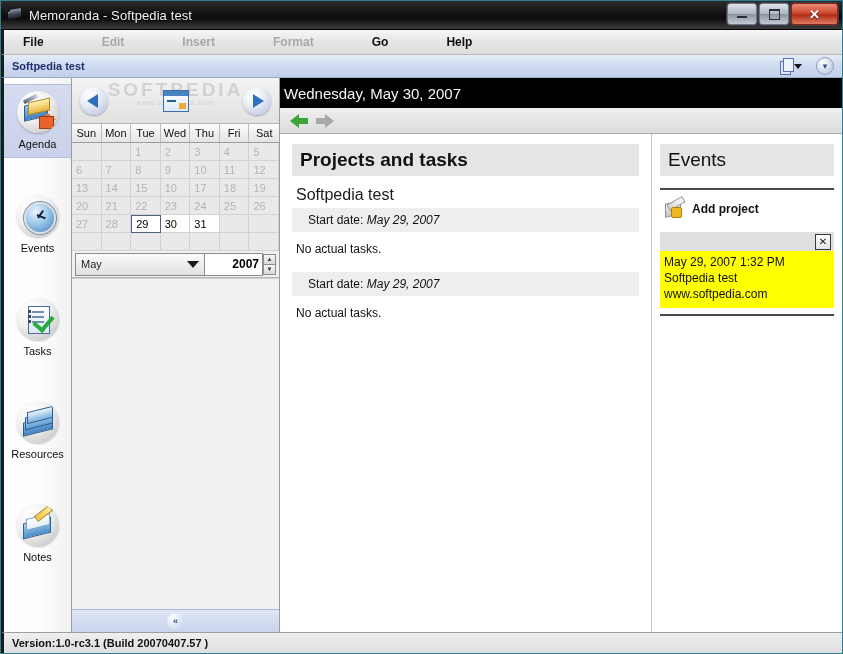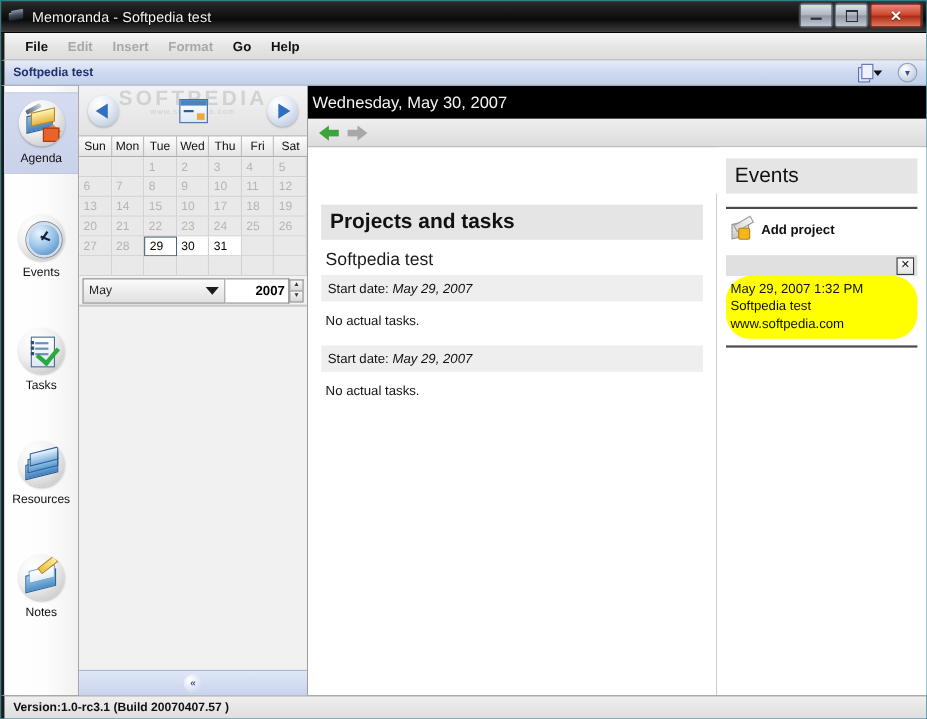--- a/index.html
+++ b/index.html
@@ -85,20 +85,21 @@
   }
 
   
   .menubar {
     height: 24px; min-height: 24px;
     background: linear-gradient(180deg,#f7f7f7 0%, #e6e6e6 50%, #dcdcdc 100%);
     display: flex; align-items: center;
     padding-left: 10px;
     border-bottom: 1px solid #b9b9b9;
     border-left: 3px solid #1a1a1a;
+    gap: 40px;
   }
   .menu-item {
     font-size: 12px; font-weight: bold;
     color: #101010;
     padding: 2px 9px;
     cursor: default;
   }
   .menu-item.disabled { color: #a8a8a8; }
 
   
@@ -378,37 +379,36 @@
   }
   .nav-arrow.fwd .tail { position:absolute; right:8px; top:4px; width:10px;height:6px;background:#a8a8a8;}
 
   .content-split { flex:1 1 auto; display:flex; min-height:0; background:#fff; }
   .agenda-col {
     flex: 1 1 auto; min-width: 0;
     background: #fff;
     padding: 10px 12px 0 12px;
     border-right: 1px solid #c9c9c9;
     overflow: hidden;
-    margin-top: 42px;
   }
   .sec-title {
     background: #e5e5e5;
     font-size: 19px; color: #111;
     font-weight: bold;
     padding: 5px 8px;
     margin-bottom: 10px;
   }
   .proj-name {
     font-size: 16px; color: #1a1a1a;
     padding: 0 4px 4px 4px;
   }
   .proj-meta {
     background: #eeeeee;
     font-size: 12px; color: #111;
-    padding: 5px 6px;
+    padding: 5px 16px;
   }
   .proj-meta i { font-style: italic; }
   .no-tasks {
     font-size: 12px; color: #111;
     padding: 10px 4px 16px 4px;
   }
 
   
   .events-col {
     width: 190px; min-width: 190px;
@@ -456,21 +456,20 @@
     border: 1px solid #3a3a3a;
     background: linear-gradient(180deg,#fdfdfd,#e3e3e3);
     display:flex; align-items:center; justify-content:center;
     font-size: 10px; color: #111; line-height: 1;
   }
   .sticker-body {
     background: #ffff00;
     padding: 3px 4px 5px 4px;
     font-size: 12px; color: #111;
     line-height: 1.35;
-    border-radius: 22px;
   }
   .sticker-end { height: 2px; background: #4a4a4a; margin-top: 6px; }
 
   
   .statusbar {
     height: 20px; min-height: 20px;
     background: linear-gradient(180deg,#efefef,#dedede);
     border-top: 1px solid #9d9d9d;
     border-left: 3px solid #1a1a1a;
     display: flex; align-items: center;

